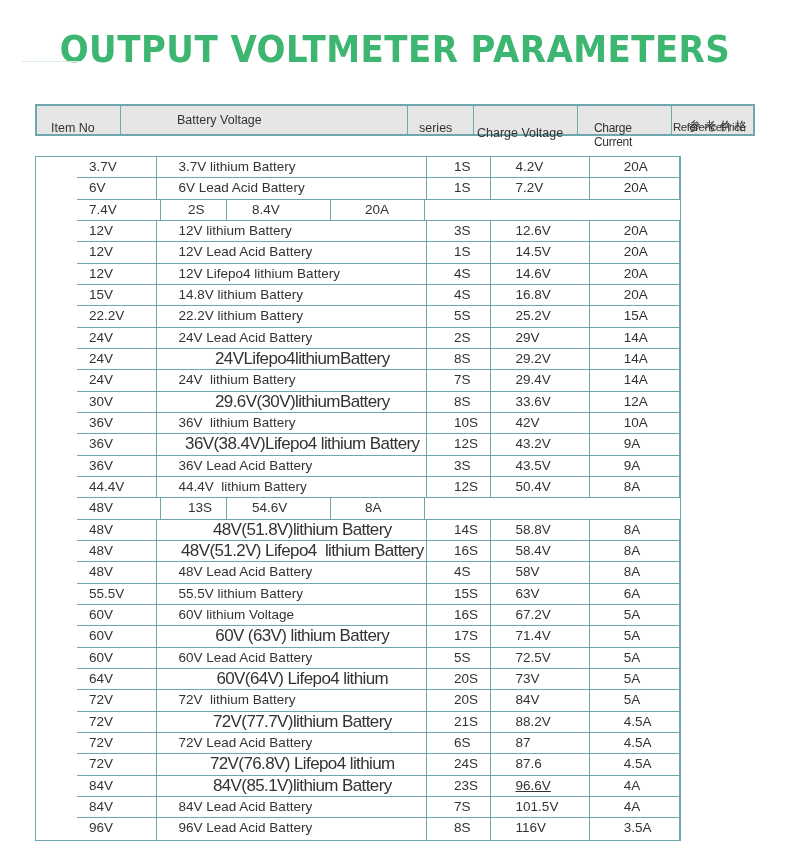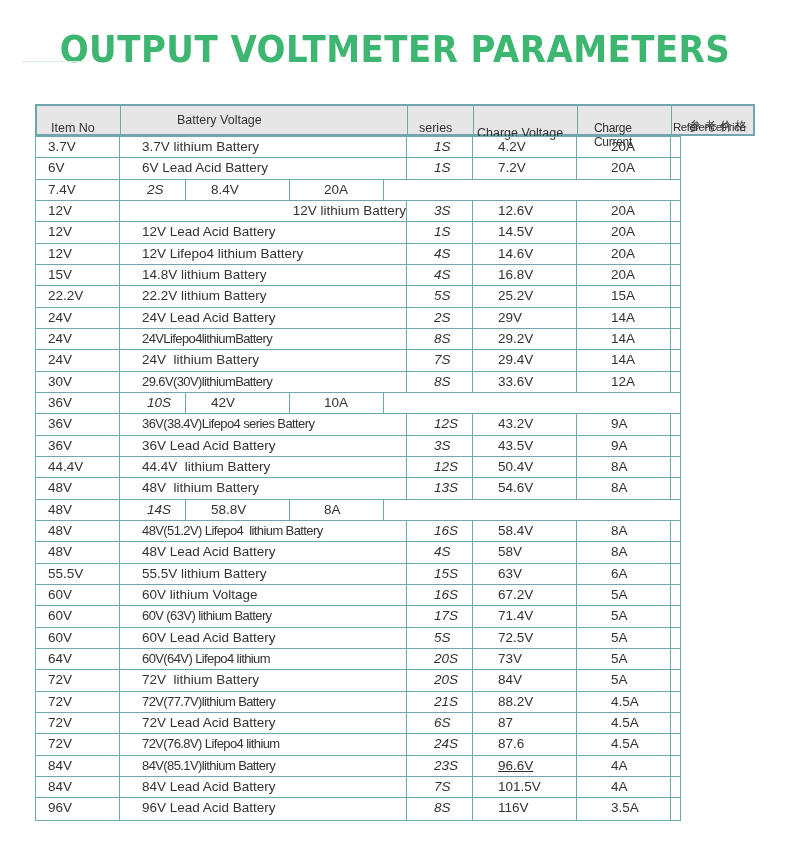--- a/index.html
+++ b/index.html
@@ -11,34 +11,34 @@
   }
   .title-line { position:absolute; left:22px; top:61px; width:60px; height:1px; background:#d8efe3; }
   .header {
     position:absolute; left:35px; top:104px; width:720px; height:32px;
     display:flex; border:2px solid #6fa7ad; box-sizing:border-box; background:#e6e6e6;
   }
   .hcell { border-right:1.5px solid #6fa7ad; box-sizing:border-box; position:relative; color:#333; font-size:12.5px; }
   .hcell:last-child { border-right:none; }
   .hcell span { position:absolute; }
   .grid {
-    position:absolute; left:35px; top:136px; width:646px;
-    border:1.5px solid #6fa7ad; box-sizing:border-box;
+    position:absolute; left:35px; top:156px; width:646px;
+    border:1.5px solid #6fa7ad; box-sizing:border-box;padding-left:41px;
   }
   .row { display:flex; height:21.33px; border-bottom:1.5px solid #6fa7ad; box-sizing:border-box; }
   .row:last-child { border-bottom:none; }
   .cell { border-right:1.5px solid #6fa7ad; box-sizing:border-box; font-size:13.5px; color:#333; line-height:20px; white-space:nowrap; overflow:hidden; }
   .cell:last-child { border-right:none; }
   .c1 { width:84px; padding-left:12px; }
   .c2 { width:287px; padding-left:22px; }
-  .c3 { width:66px; padding-left:27px;font-style:italic; }
+  .c3 { width:66px; padding-left:27px; }
   .c4 { width:104px; padding-left:25px; }
   .c5 { width:94px; padding-left:34px; }
   .c6 { flex:1; }
-  .narrow { letter-spacing:-0.6px; font-size:13px; }
+  .narrow { letter-spacing:-0.6px; font-size:17px;text-align:center; }
 </style>
 </head>
 <body>
 
 <div class="title">OUTPUT VOLTMETER PARAMETERS</div>
 <div class="title-line"></div>
 
 <div class="header">
   <div class="hcell" style="width:84px">
     <span style="left:14px;top:15px">Item No</span>
@@ -80,21 +80,21 @@
     </div>
     <div class="row">
       <div class="cell c1" style="white-space: pre;">7.4V</div>
       <div class="cell c3" style="white-space: pre;">2S</div>
       <div class="cell c4" style="white-space: pre;">8.4V</div>
       <div class="cell c5" style="white-space: pre;">20A</div>
       <div class="cell c6" style="white-space: pre;"></div>
     </div>
     <div class="row">
       <div class="cell c1" style="white-space: pre;">12V</div>
-      <div class="cell c2" style="white-space: pre; text-align: right;">12V lithium Battery</div>
+      <div class="cell c2" style="white-space: pre;">12V lithium Battery</div>
       <div class="cell c3" style="white-space: pre;">3S</div>
       <div class="cell c4" style="white-space: pre;">12.6V</div>
       <div class="cell c5" style="white-space: pre;">20A</div>
       <div class="cell c6" style="white-space: pre;"></div>
     </div>
     <div class="row">
       <div class="cell c1" style="white-space: pre;">12V</div>
       <div class="cell c2" style="white-space: pre;">12V Lead Acid Battery</div>
       <div class="cell c3" style="white-space: pre;">1S</div>
       <div class="cell c4" style="white-space: pre;">14.5V</div>
@@ -152,28 +152,29 @@
     <div class="row">
       <div class="cell c1" style="white-space: pre;">30V</div>
       <div class="cell c2 narrow" style="white-space: pre;">29.6V(30V)lithiumBattery</div>
       <div class="cell c3" style="white-space: pre;">8S</div>
       <div class="cell c4" style="white-space: pre;">33.6V</div>
       <div class="cell c5" style="white-space: pre;">12A</div>
       <div class="cell c6" style="white-space: pre;"></div>
     </div>
     <div class="row">
       <div class="cell c1" style="white-space: pre;">36V</div>
+      <div class="cell c2" style="white-space: pre;">36V  lithium Battery</div>
       <div class="cell c3" style="white-space: pre;">10S</div>
       <div class="cell c4" style="white-space: pre;">42V</div>
       <div class="cell c5" style="white-space: pre;">10A</div>
       <div class="cell c6" style="white-space: pre;"></div>
     </div>
     <div class="row">
       <div class="cell c1" style="white-space: pre;">36V</div>
-      <div class="cell c2 narrow" style="white-space: pre;">36V(38.4V)Lifepo4 series Battery</div>
+      <div class="cell c2 narrow" style="white-space: pre;">36V(38.4V)Lifepo4 lithium Battery</div>
       <div class="cell c3" style="white-space: pre;">12S</div>
       <div class="cell c4" style="white-space: pre;">43.2V</div>
       <div class="cell c5" style="white-space: pre;">9A</div>
       <div class="cell c6" style="white-space: pre;"></div>
     </div>
     <div class="row">
       <div class="cell c1" style="white-space: pre;">36V</div>
       <div class="cell c2" style="white-space: pre;">36V Lead Acid Battery</div>
       <div class="cell c3" style="white-space: pre;">3S</div>
       <div class="cell c4" style="white-space: pre;">43.5V</div>
@@ -183,28 +184,28 @@
     <div class="row">
       <div class="cell c1" style="white-space: pre;">44.4V</div>
       <div class="cell c2" style="white-space: pre;">44.4V  lithium Battery</div>
       <div class="cell c3" style="white-space: pre;">12S</div>
       <div class="cell c4" style="white-space: pre;">50.4V</div>
       <div class="cell c5" style="white-space: pre;">8A</div>
       <div class="cell c6" style="white-space: pre;"></div>
     </div>
     <div class="row">
       <div class="cell c1" style="white-space: pre;">48V</div>
-      <div class="cell c2" style="white-space: pre;">48V  lithium Battery</div>
       <div class="cell c3" style="white-space: pre;">13S</div>
       <div class="cell c4" style="white-space: pre;">54.6V</div>
       <div class="cell c5" style="white-space: pre;">8A</div>
       <div class="cell c6" style="white-space: pre;"></div>
     </div>
     <div class="row">
       <div class="cell c1" style="white-space: pre;">48V</div>
+      <div class="cell c2 narrow" style="white-space: pre;">48V(51.8V)lithium Battery</div>
       <div class="cell c3" style="white-space: pre;">14S</div>
       <div class="cell c4" style="white-space: pre;">58.8V</div>
       <div class="cell c5" style="white-space: pre;">8A</div>
       <div class="cell c6" style="white-space: pre;"></div>
     </div>
     <div class="row">
       <div class="cell c1" style="white-space: pre;">48V</div>
       <div class="cell c2 narrow" style="white-space: pre;">48V(51.2V) Lifepo4  lithium Battery</div>
       <div class="cell c3" style="white-space: pre;">16S</div>
       <div class="cell c4" style="white-space: pre;">58.4V</div>

